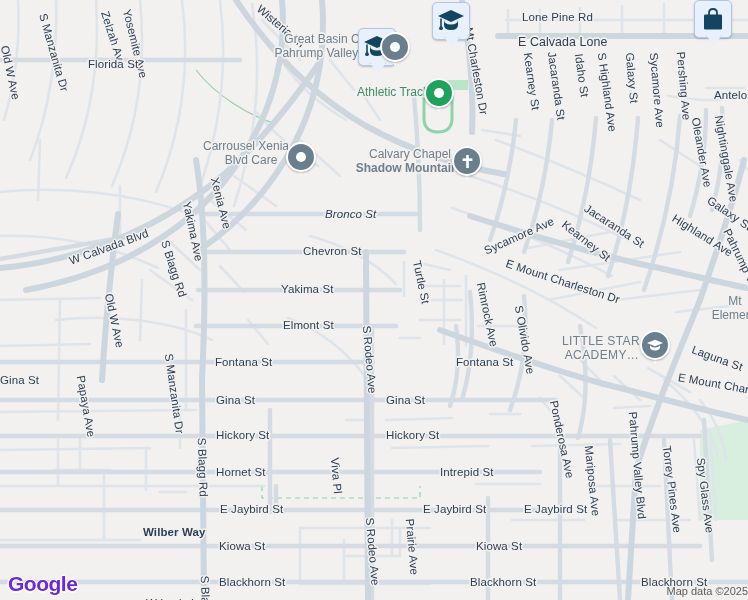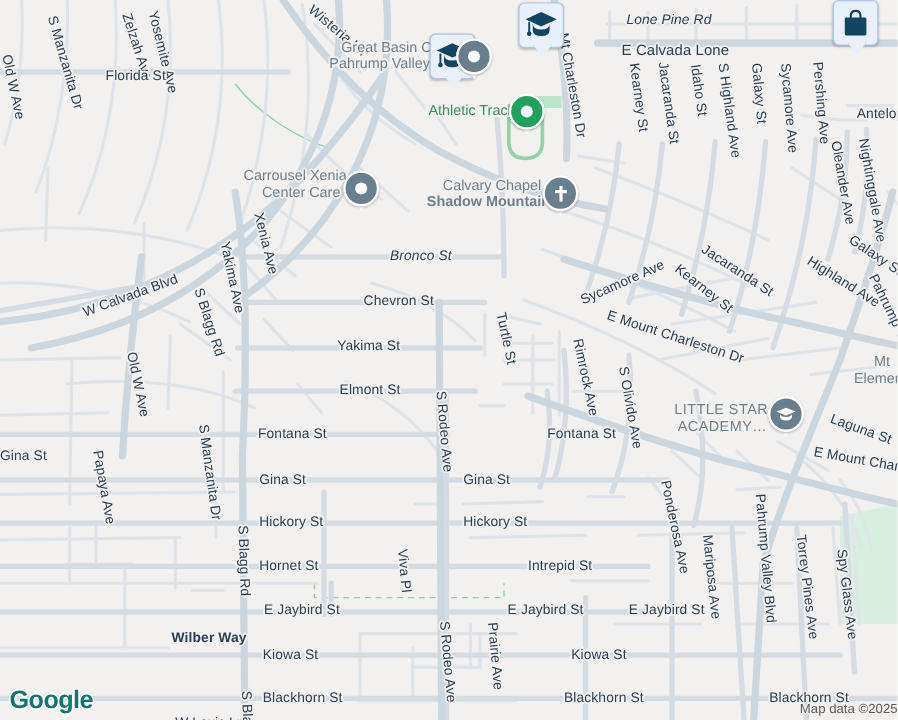--- a/index.html
+++ b/index.html
@@ -127,21 +127,21 @@
     bottom: 6px;
     font-family: "Liberation Sans", sans-serif;
     font-size: 21px;
     font-weight: bold;
     letter-spacing: -0.5px;
     line-height: 1;
     text-shadow:
       1.5px 0 0 rgba(255,255,255,.85), -1.5px 0 0 rgba(255,255,255,.85),
       0 1.5px 0 rgba(255,255,255,.85), 0 -1.5px 0 rgba(255,255,255,.85);
   }
-  #google-logo span { color: #0f766e; }
+  #google-logo span { color: #6d28d9; }
   #attrib {
     position: absolute;
     right: 0;
     bottom: 3px;
     font-size: 11px;
     color: #5b5b5b;
     text-shadow:
       1.4px 0 0 #f2f1ef, -1.4px 0 0 #f2f1ef,
       0 1.4px 0 #f2f1ef, 0 -1.4px 0 #f2f1ef;
     text-align: right;
@@ -356,21 +356,21 @@
       <circle cx="372" cy="436" r="3"></circle>
     </g>
   </svg>
 
   <div id="street-labels">
       <div class="lbl" style="left: 42px; top: 8px; transform: rotate(74deg);">S Manzanita Dr</div>
       <div class="lbl" style="left: 104px; top: 6px; transform: rotate(72deg);">Zelzah Ave</div>
       <div class="lbl" style="left: 126px; top: 4px; transform: rotate(76deg);">Yosemite Ave</div>
       <div class="lbl" style="left: 88px; top: 59px; transform: rotate(0deg);">Florida St</div>
       <div class="lbl" style="left: 4px; top: 40px; transform: rotate(78deg);">Old W Ave</div>
-      <div class="lbl" style="left: 522px; top: 12px; transform: rotate(0deg); font-style: italic;">Lone Pine Rd</div>
+      <div class="lbl" style="left: 522px; top: 12px; transform: rotate(0deg);">Lone Pine Rd</div>
       <div class="lbl big" style="left: 518px; top: 36px; transform: rotate(0deg);">E Calvada Lone</div>
       <div class="lbl" style="left: 527px; top: 47px; transform: rotate(82deg);">Kearney St</div>
       <div class="lbl" style="left: 551px; top: 46px; transform: rotate(82deg);">Jacaranda St</div>
       <div class="lbl" style="left: 578px; top: 48px; transform: rotate(82deg);">Idaho St</div>
       <div class="lbl" style="left: 601px; top: 47px; transform: rotate(82deg);">S Highland Ave</div>
       <div class="lbl" style="left: 629px; top: 47px; transform: rotate(85deg);">Galaxy St</div>
       <div class="lbl" style="left: 653px; top: 47px; transform: rotate(85deg);">Sycamore Ave</div>
       <div class="lbl" style="left: 680px; top: 46px; transform: rotate(85deg);">Pershing Ave</div>
       <div class="lbl" style="left: 714px; top: 90px; transform: rotate(0deg);">Antelope</div>
       <div class="lbl" style="left: 695px; top: 112px; transform: rotate(80deg);">Oleander Ave</div>
@@ -430,21 +430,21 @@
       <div class="lbl" style="left: 666px; top: 440px; transform: rotate(83deg);">Torrey Pines Ave</div>
       <div class="lbl" style="left: 700px; top: 452px; transform: rotate(83deg);">Spy Glass Ave</div>
       <div class="lbl" style="left: 641px; top: 577px; transform: rotate(0deg);">Blackhorn St</div>
     </div>
 
   <div id="poi-labels">
       <div class="poi-lbl " style="left: 248px; top: 33px; width: 180px;">Great Basin College</div>
       <div class="poi-lbl " style="left: 236px; top: 47px; width: 200px;">Pahrump Valley Center</div>
       <div class="poi-lbl park" style="left: 338px; top: 86px; width: 110px;">Athletic Track</div>
       <div class="poi-lbl " style="left: 176px; top: 140px; width: 140px;">Carrousel Xenia</div>
-      <div class="poi-lbl " style="left: 206px; top: 154px; width: 90px;">Center Care</div>
+      <div class="poi-lbl " style="left: 206px; top: 154px; width: 90px;">Blvd Care</div>
       <div class="poi-lbl " style="left: 358px; top: 148px; width: 104px; text-align: center;">Calvary Chapel</div>
       <div class="poi-lbl " style="left: 341px; top: 162px; width: 132px; font-weight: bold;">Shadow Mountain</div>
       <div class="poi-lbl caps" style="left: 551px; top: 335px; width: 100px;">LITTLE STAR</div>
       <div class="poi-lbl caps" style="left: 553px; top: 349px; width: 98px;">ACADEMY…</div>
       <div class="poi-lbl " style="left: 722px; top: 295px; width: 26px;">Mt</div>
       <div class="poi-lbl " style="left: 702px; top: 309px; width: 60px;">Elemen</div>
     </div>
 
   <div id="markers">
       <div class="pin" style="left: 358px; top: 28px;"><div class="body"></div><div class="tip"></div><span><svg width="28" height="26" viewBox="0 0 28 26">

